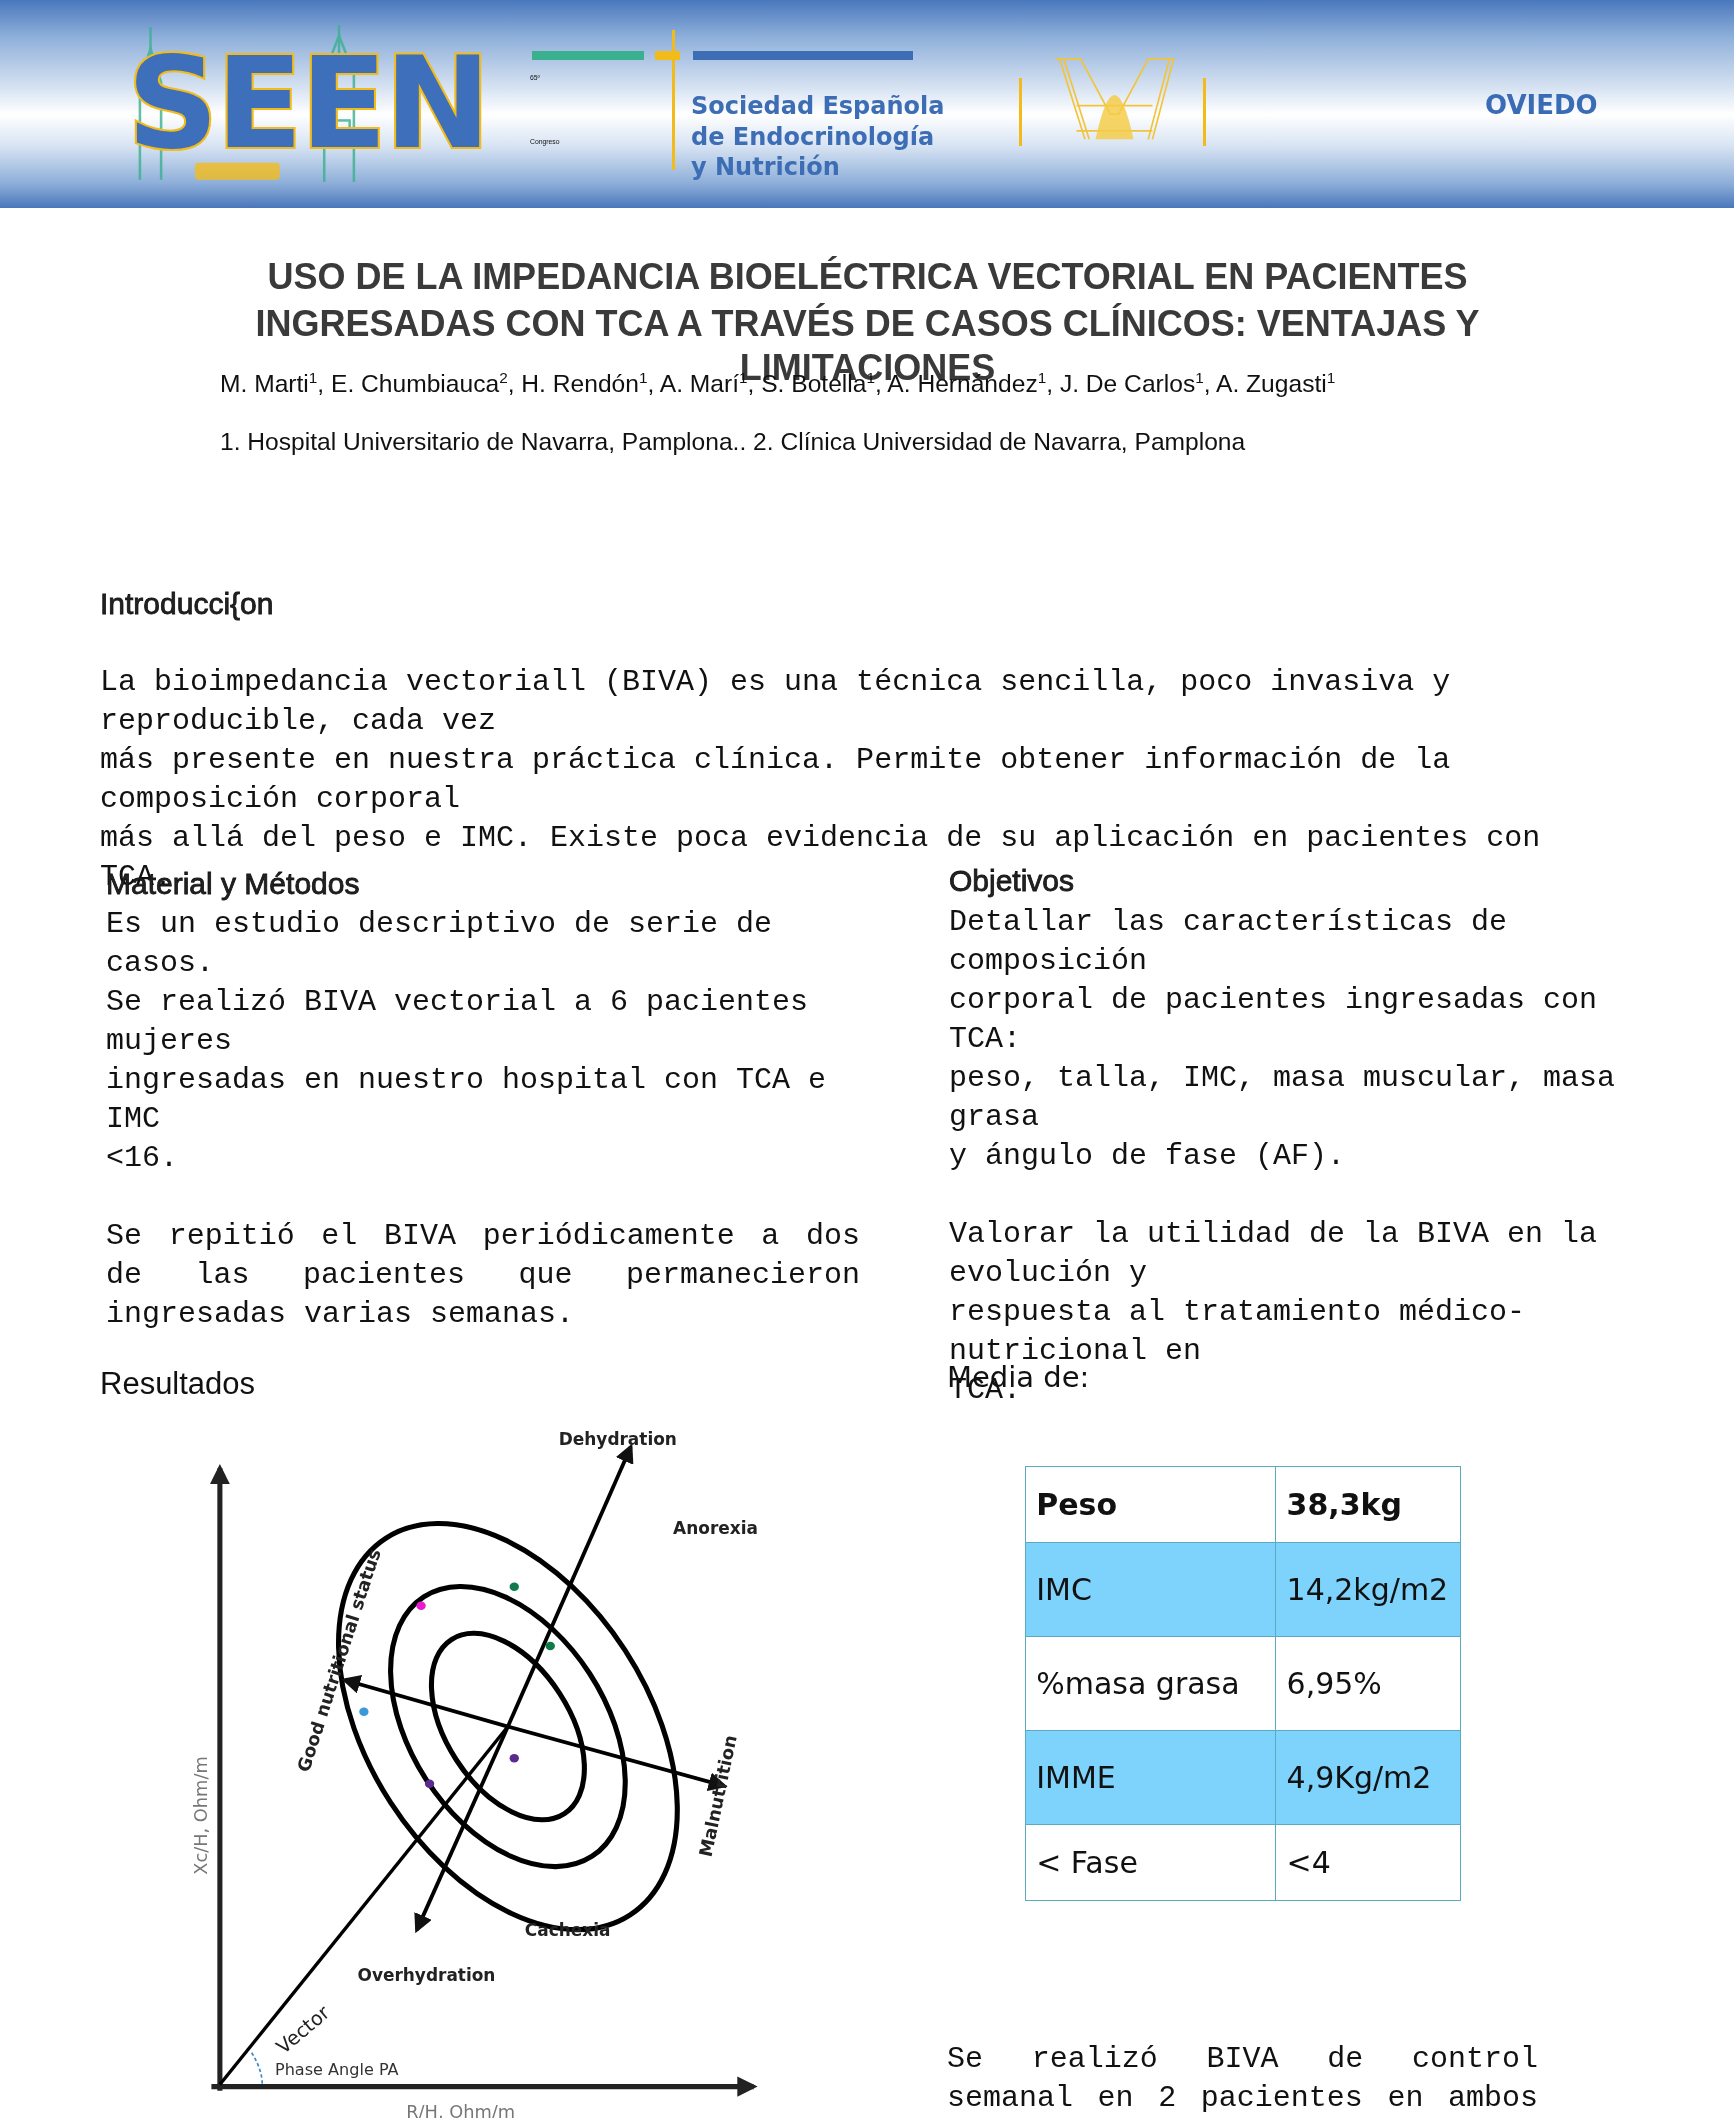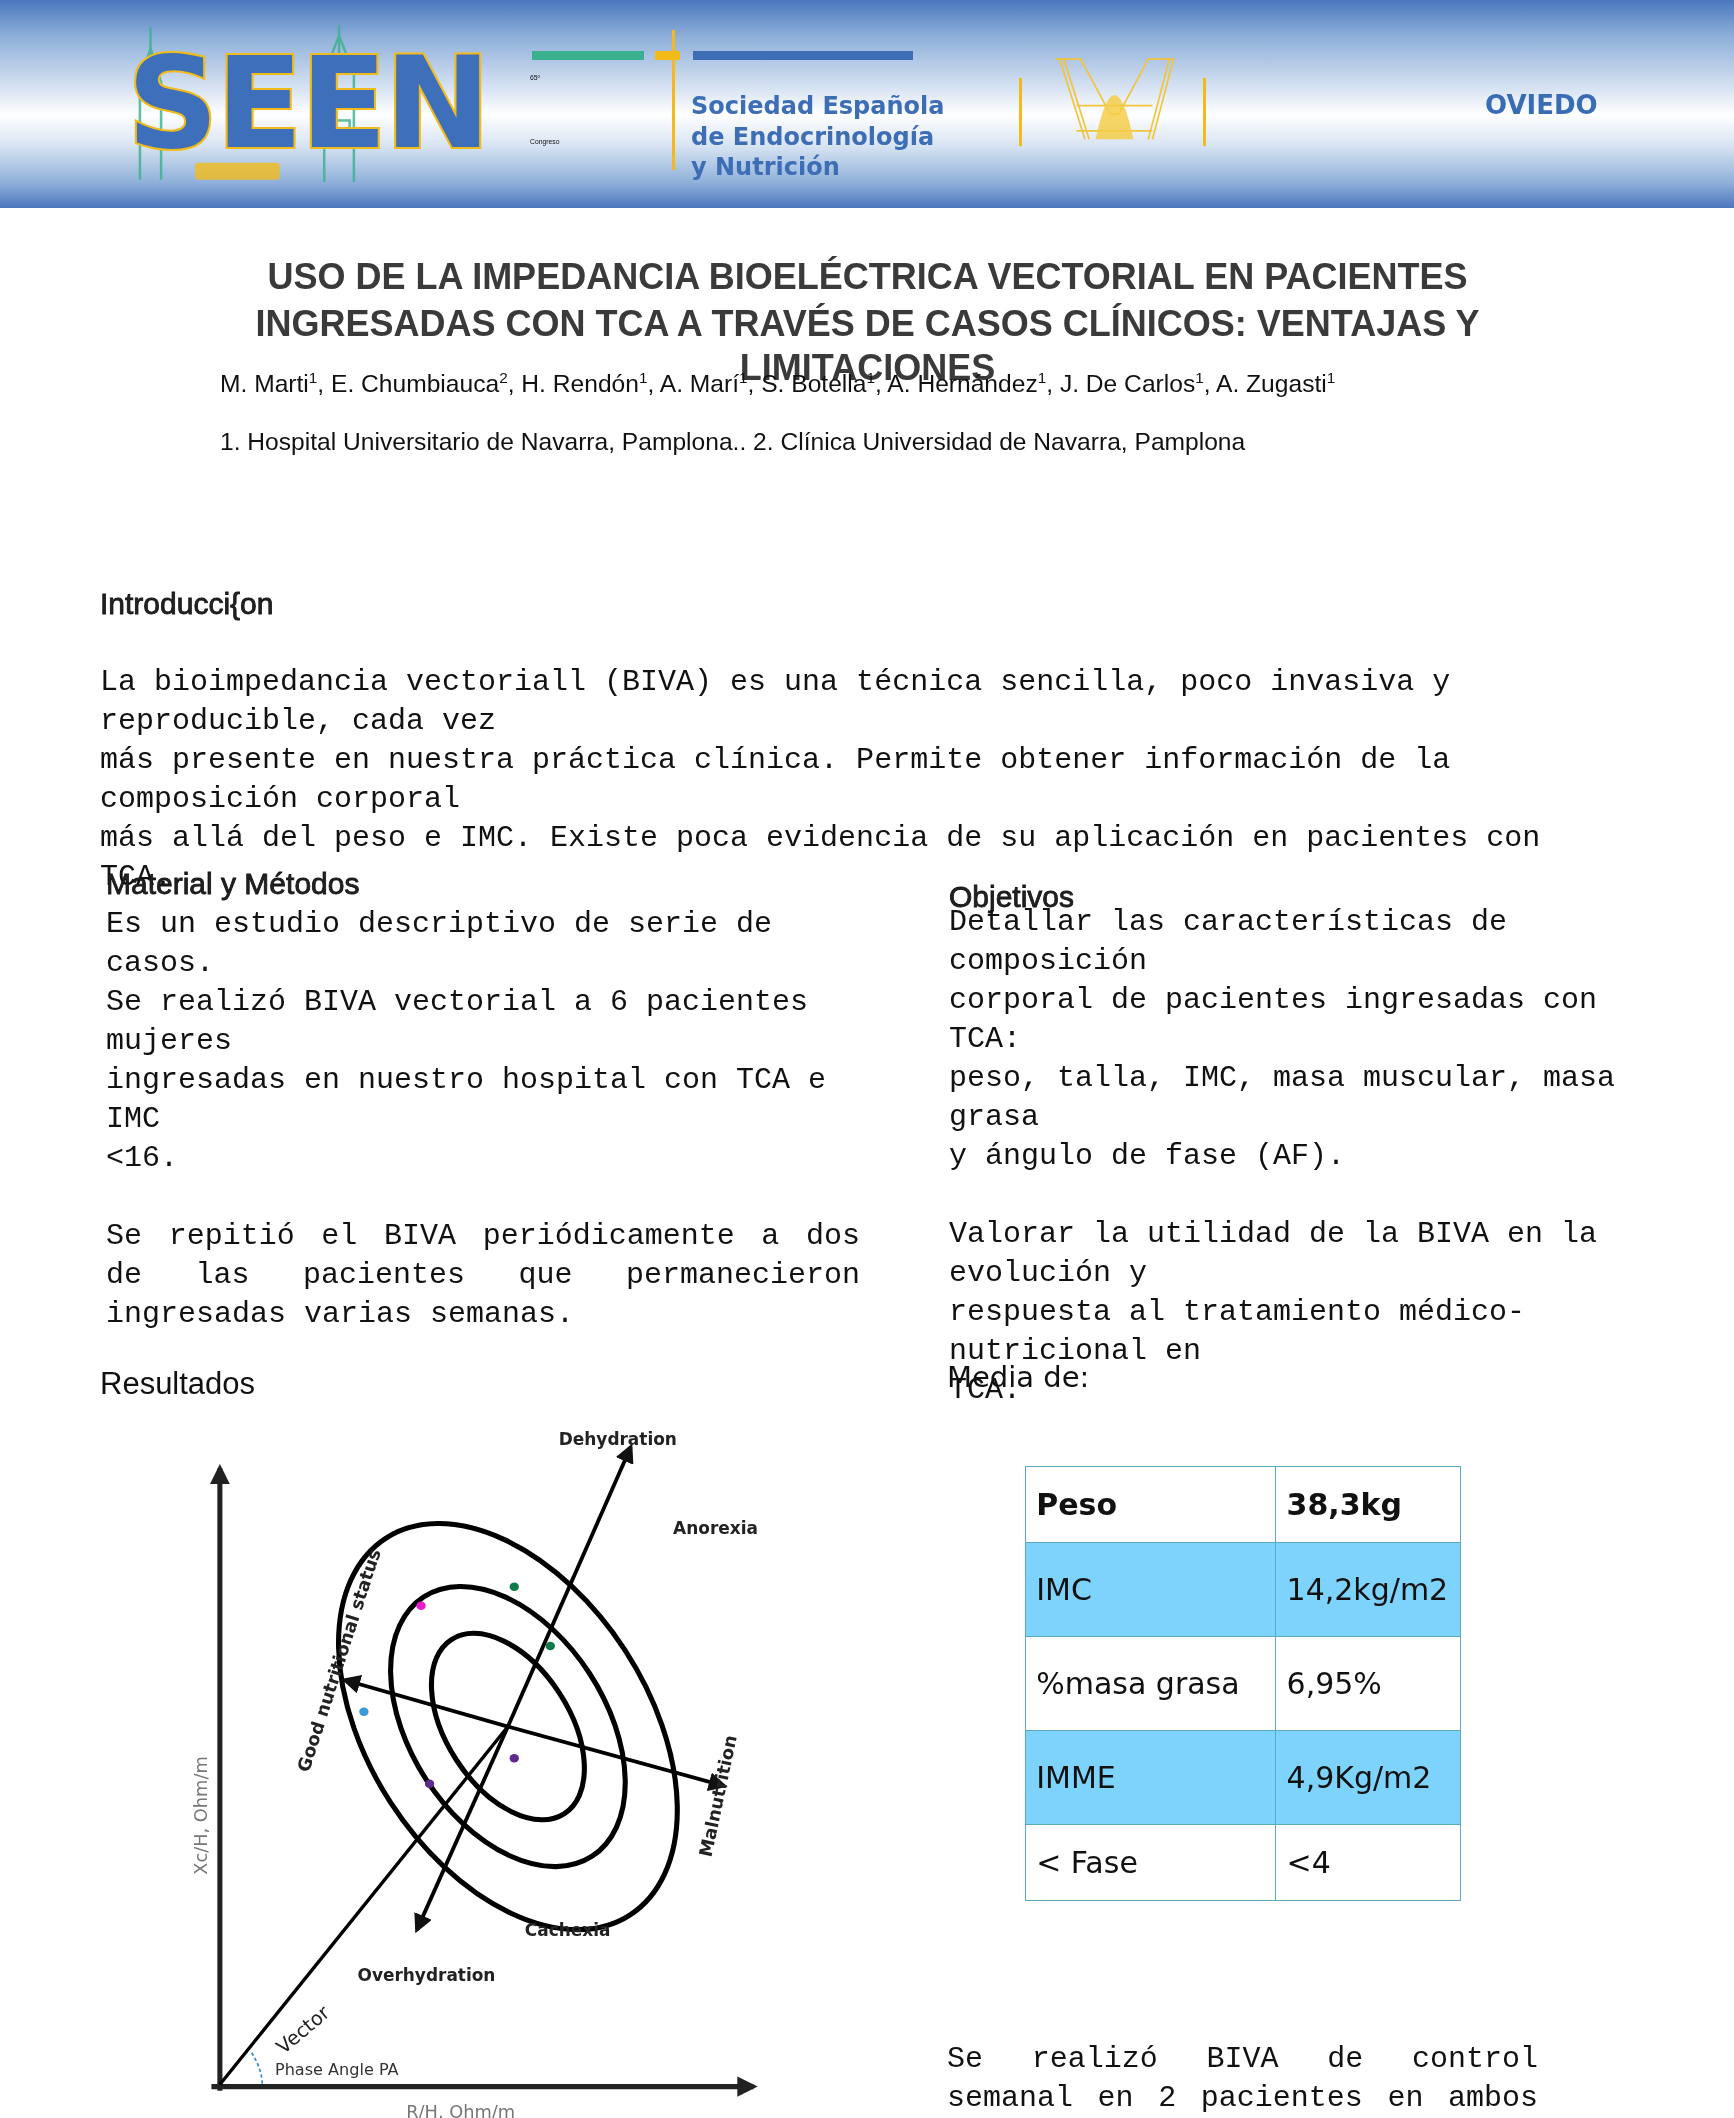--- a/index.html
+++ b/index.html
@@ -109,21 +109,21 @@
 <div class="abs h-outline" style="left:106px;top:867px;">Material y Métodos</div>
 <div class="abs body-text" style="left:106px;top:905px;width:754px;">
   <div>Es un estudio descriptivo de serie de casos.</div>
   <div>Se realizó BIVA vectorial a 6 pacientes mujeres</div>
   <div>ingresadas en nuestro hospital con TCA e IMC</div>
   <div>&lt;16.</div>
   <div style="height:39px"></div>
   <div class="justify" style="text-align-last:left;">Se repitió el BIVA periódicamente a dos de las pacientes que permanecieron ingresadas varias semanas.</div>
 </div>
 
-<div class="abs h-outline" style="left:949px;top:864px;margin-top:16px;">Objetivos</div>
+<div class="abs h-outline" style="left:949px;top:864px;">Objetivos</div>
 <div class="abs body-text" style="left:949px;top:903px;width:720px;">
   <div>Detallar las características de composición</div>
   <div>corporal de pacientes ingresadas con TCA:</div>
   <div>peso, talla, IMC, masa muscular, masa grasa</div>
   <div>y ángulo de fase (AF).</div>
   <div style="height:39px"></div>
   <div>Valorar la utilidad de la BIVA en la evolución y</div>
   <div>respuesta al tratamiento médico-nutricional en</div>
   <div>TCA.</div>
 </div>

